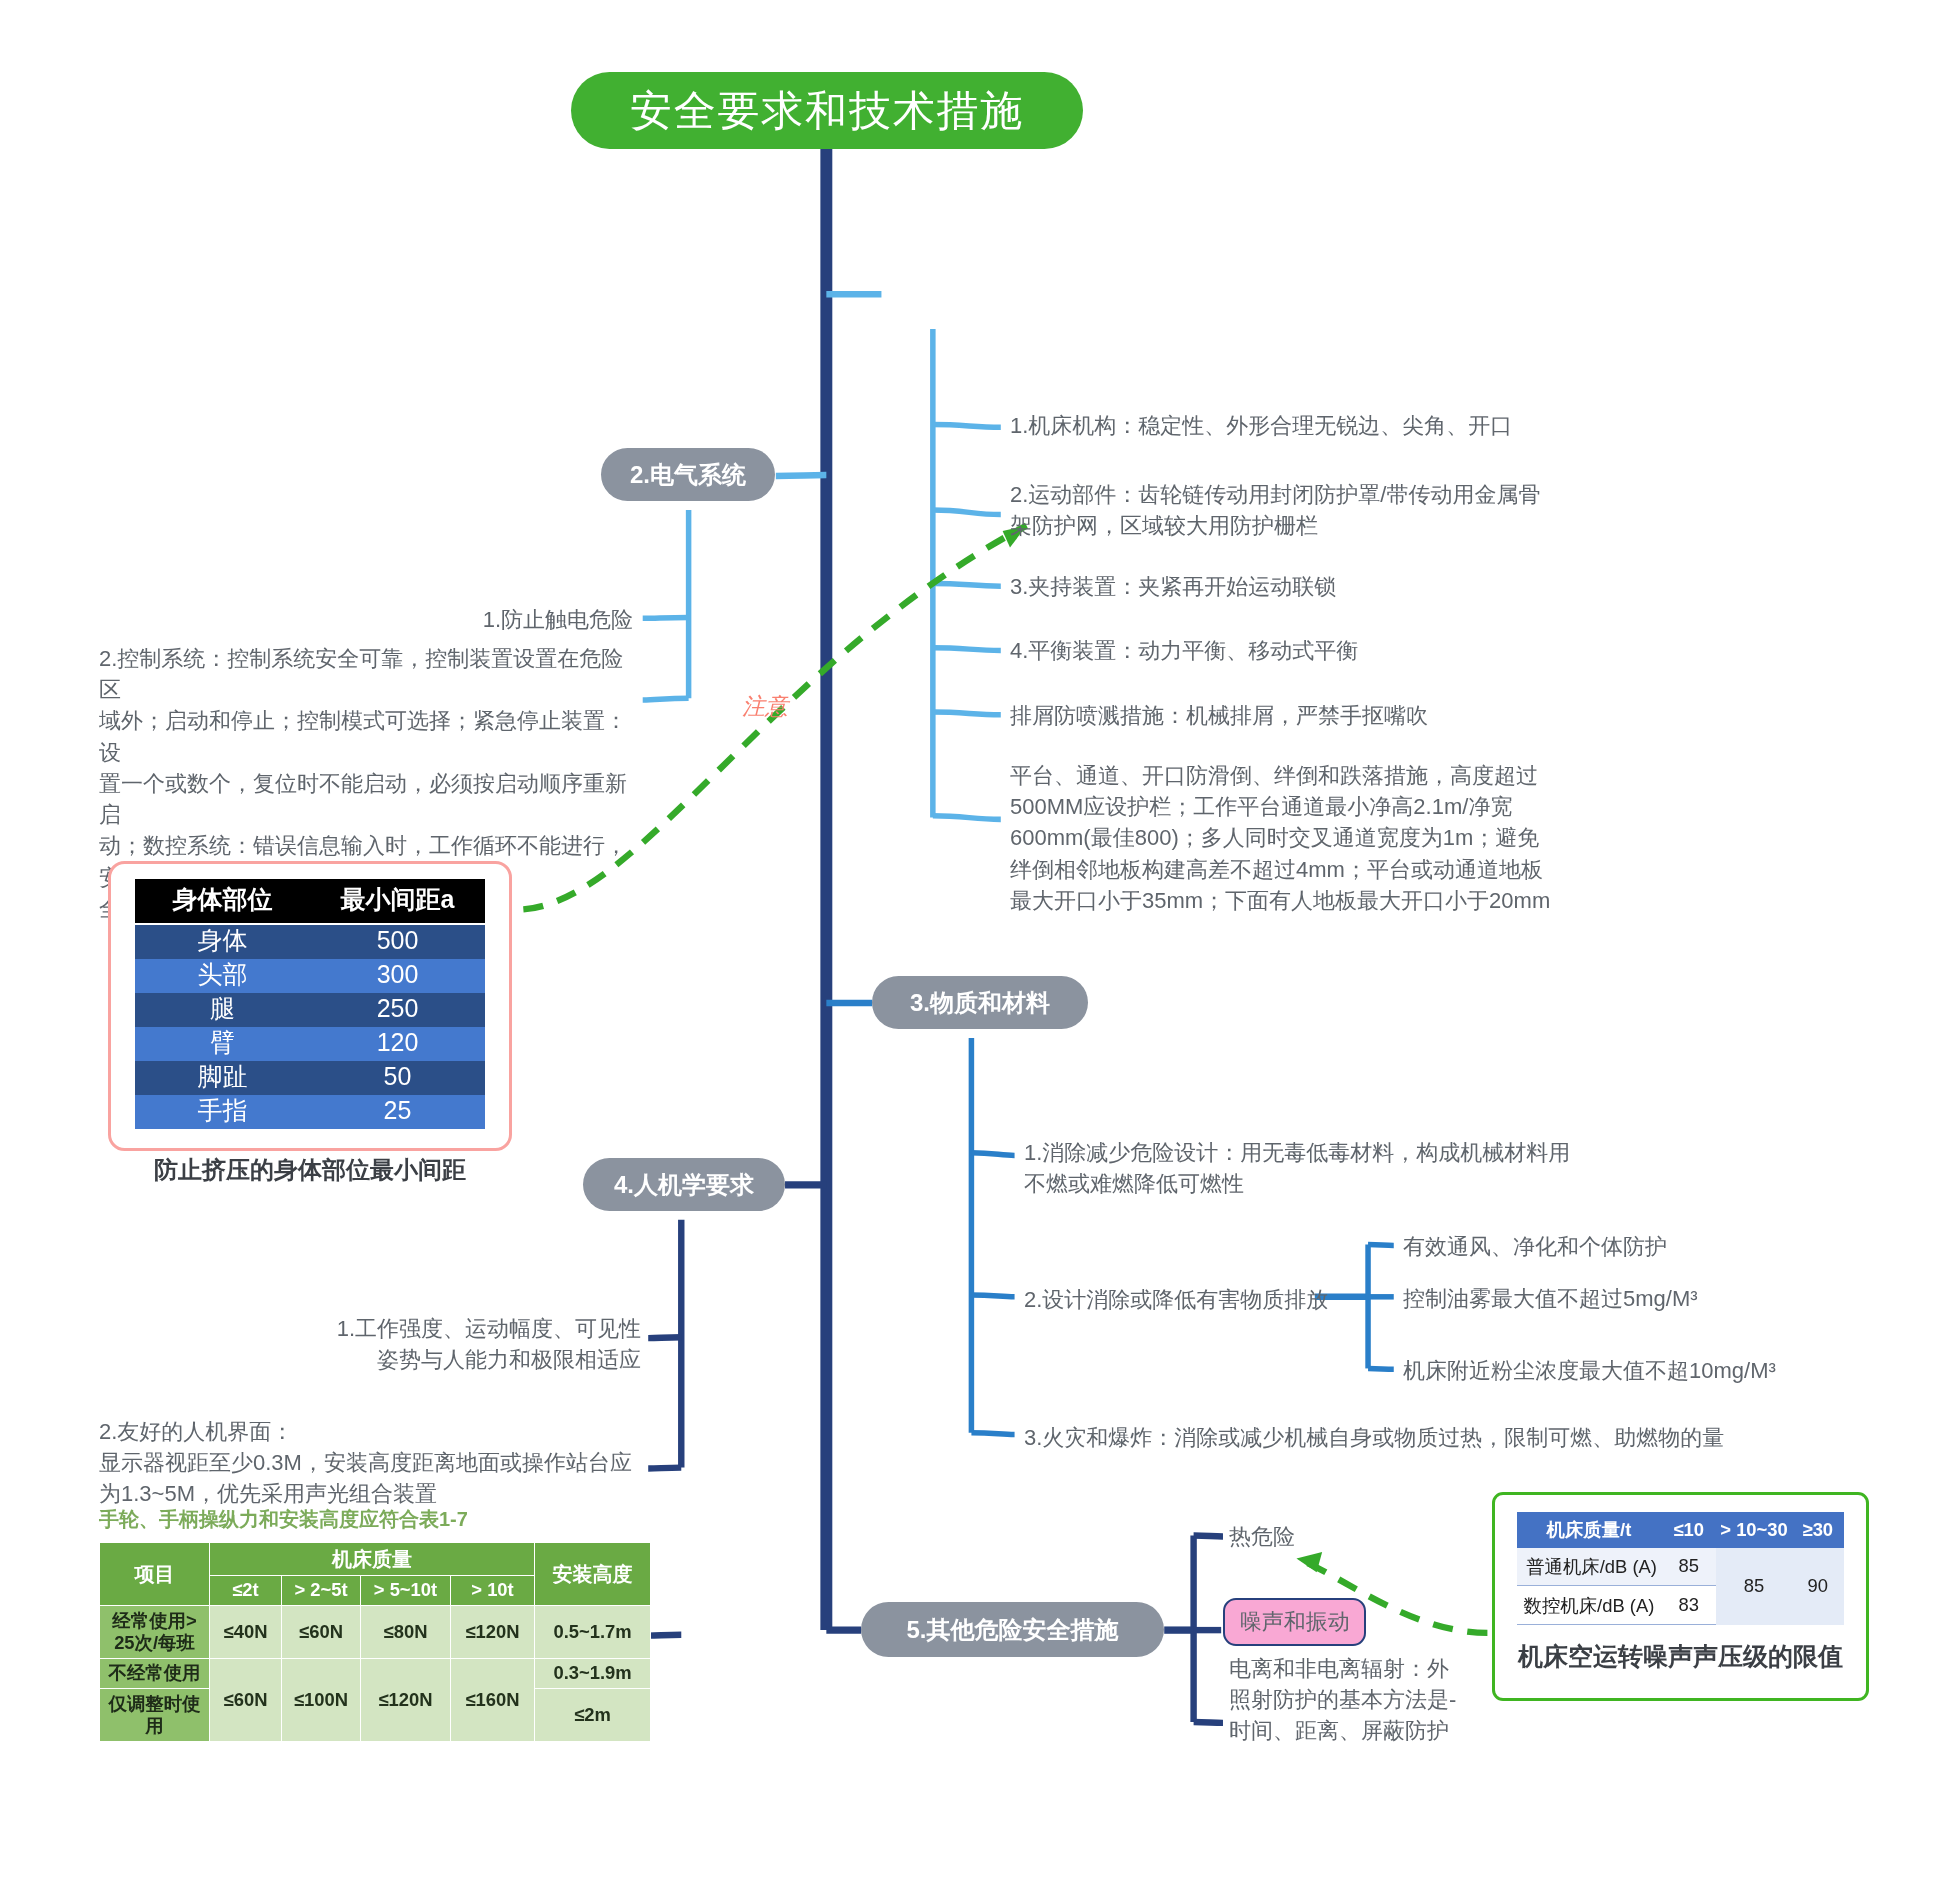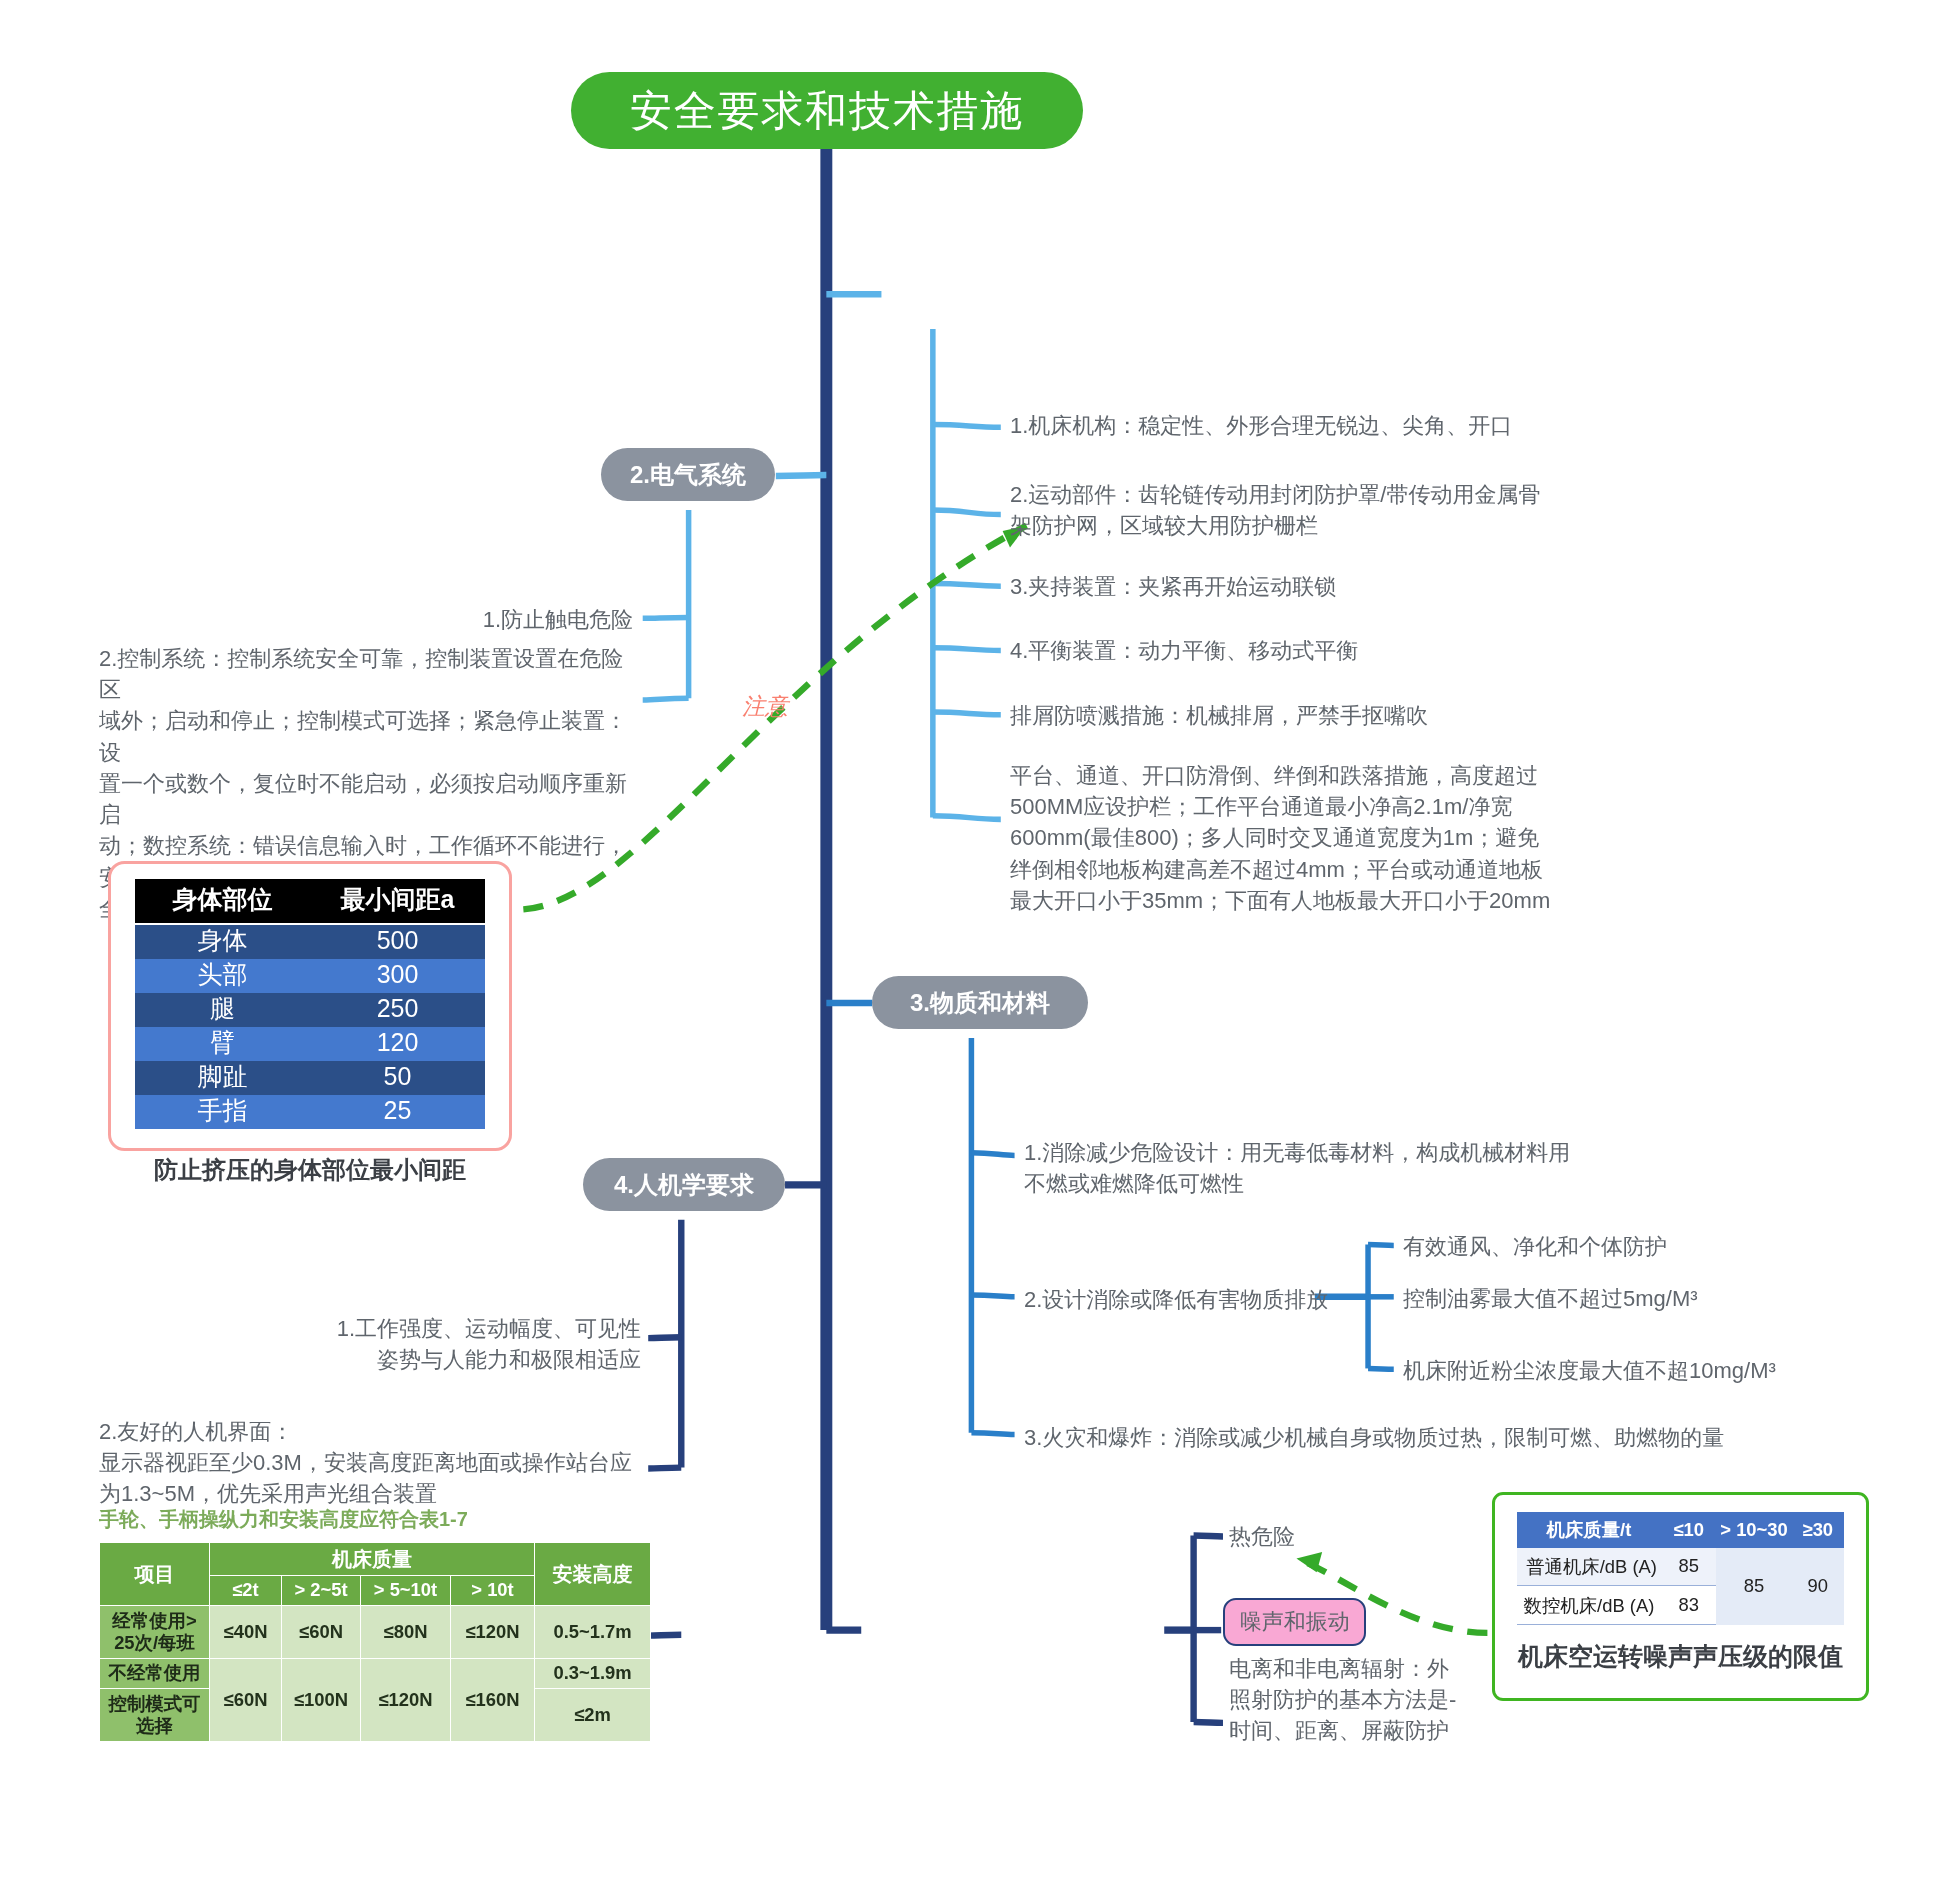--- a/index.html
+++ b/index.html
@@ -203,20 +203,23 @@
   </div>
 
   <div class="branch-node" style="left:872px;top:976px;width:216px;height:53px;">
     <span>3.物质和材料</span>
   </div>
 
   <div class="branch-node" style="left:583px;top:1158px;width:202px;height:53px;">
     <span>4.人机学要求</span>
   </div>
 
+  <div class="branch-node" style="left:861px;top:1602px;width:303px;height:55px;">
+    <span>5.其他危险安全措施</span>
+  </div>
 
   <div class="leaf" style="left:1010px;top:410px;">1.机床机构：稳定性、外形合理无锐边、尖角、开口</div>
   <div class="leaf" style="left:1010px;top:479px;">2.运动部件：齿轮链传动用封闭防护罩/带传动用金属骨
 架防护网，区域较大用防护栅栏</div>
   <div class="leaf" style="left:1010px;top:571px;">3.夹持装置：夹紧再开始运动联锁</div>
   <div class="leaf" style="left:1010px;top:635px;">4.平衡装置：动力平衡、移动式平衡</div>
   <div class="leaf" style="left:1010px;top:700px;">排屑防喷溅措施：机械排屑，严禁手抠嘴吹</div>
   <div class="leaf" style="left:1010px;top:760px;">平台、通道、开口防滑倒、绊倒和跌落措施，高度超过
 500MM应设护栏；工作平台通道最小净高2.1m/净宽
 600mm(最佳800)；多人同时交叉通道宽度为1m；避免
@@ -327,21 +330,21 @@
         </tr>
         <tr>
           <td class="lbl">不经常使用</td>
           <td rowspan="2">≤60N</td>
           <td rowspan="2">≤100N</td>
           <td rowspan="2">≤120N</td>
           <td rowspan="2">≤160N</td>
           <td>0.3~1.9m</td>
         </tr>
         <tr>
-          <td class="lbl">控制模式可选择</td>
+          <td class="lbl">仅调整时使用</td>
           <td>≤2m</td>
         </tr>
       </tbody>
     </table>
   </div>
 
   <div class="callout green" style="left:1492px;top:1492px;width:377px;height:209px;padding:16.5px 22px 9.2px 22px;">
     <table class="tbl noise-tbl" style="width:100%;">
       <colgroup>
           <col style="width:44%">

